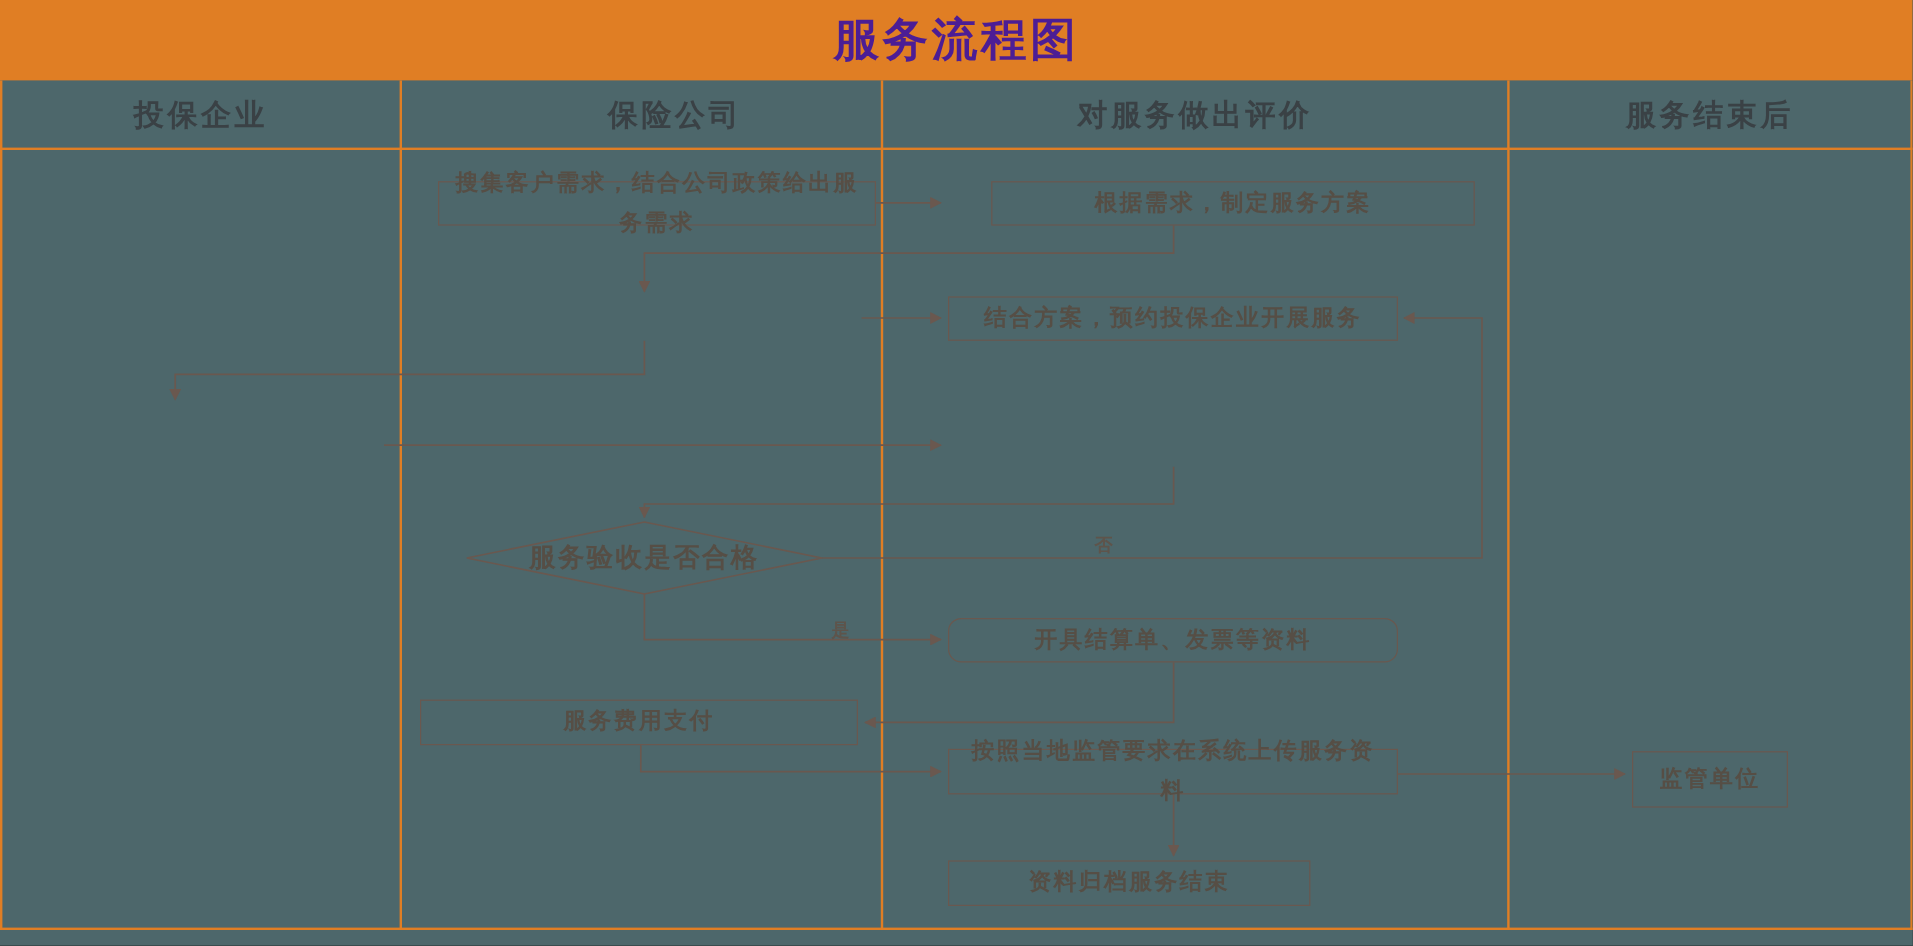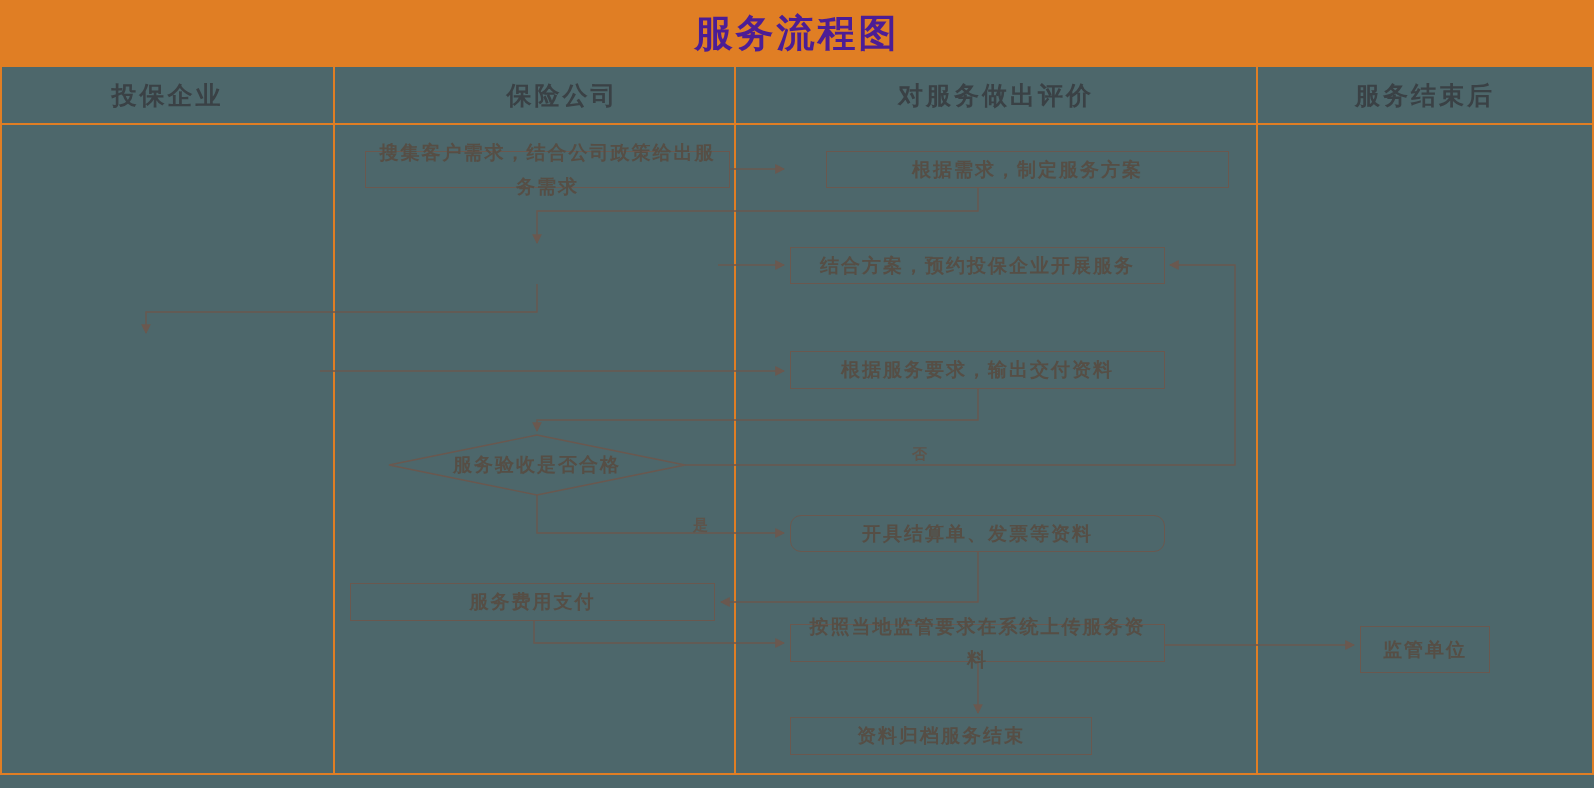--- a/index.html
+++ b/index.html
@@ -26,21 +26,21 @@
   .node{
     position:absolute;box-sizing:border-box;
     border:1px solid #6A584F;
     display:flex;align-items:center;justify-content:center;
     text-align:center;
     color:#564E45;font-size:19px;font-weight:bold;letter-spacing:2px;
     line-height:1.75;padding:0 12px;
   }
   .diamond-label{
     position:absolute;display:flex;align-items:center;justify-content:center;
-    color:#564E45;font-size:19px;font-weight:bold;letter-spacing:2px;
+    color:#564E45;font-size:22px;font-weight:bold;letter-spacing:2px;
     text-align:left;
   }
   .edge-label{
     position:absolute;color:#5E544B;font-size:15px;font-weight:bold;
   }
   svg.connectors{position:absolute;left:0;top:0;width:1594px;height:788px;pointer-events:none;}
   svg.connectors polyline, svg.connectors polygon{
     fill:none;stroke:#6A584F;stroke-width:1.4;
   }
 </style>
@@ -83,21 +83,20 @@
     <polyline points="978,552 978,602 721,602" marker-end="url(#arrow)"></polyline>
     <polyline points="534,621 534,643 784,643" marker-end="url(#arrow)"></polyline>
     <polyline points="1165,645 1354,645" marker-end="url(#arrow)"></polyline>
     <polyline points="978,662 978,713" marker-end="url(#arrow)"></polyline>
     <polygon points="389,465 537,435 685,465 537,495"></polygon>
   </svg>
 
   <div class="node" style="left:365px;top:151px;width:365px;height:37px;">搜集客户需求，结合公司政策给出服务需求</div>
   <div class="node" style="left:790px;top:151px;width:403px;height:37px;margin-left:36px;">根据需求，制定服务方案</div>
   <div class="node" style="left:790px;top:247px;width:375px;height:37px;">结合方案，预约投保企业开展服务</div>
-  <div class="node" style="left:790px;top:351px;width:375px;height:38px;">根据服务要求，输出交付资料</div>
   <div class="diamond-label" style="left:409px;top:452px;width:256px;height:26px;">服务验收是否合格</div>
   <div class="node" style="left:790px;top:515px;width:375px;height:37px;border-radius:11px;">开具结算单、发票等资料</div>
   <div class="node" style="left:350px;top:583px;width:365px;height:38px;">服务费用支付</div>
   <div class="node" style="left:790px;top:624px;width:375px;height:38px;">按照当地监管要求在系统上传服务资料</div>
   <div class="node" style="left:1360px;top:626px;width:130px;height:47px;">监管单位</div>
   <div class="node" style="left:790px;top:717px;width:302px;height:38px;">资料归档服务结束</div>
 
   <div class="edge-label" style="left:912px;top:445px;">否</div>
   <div class="edge-label" style="left:693px;top:516px;">是</div>
 

